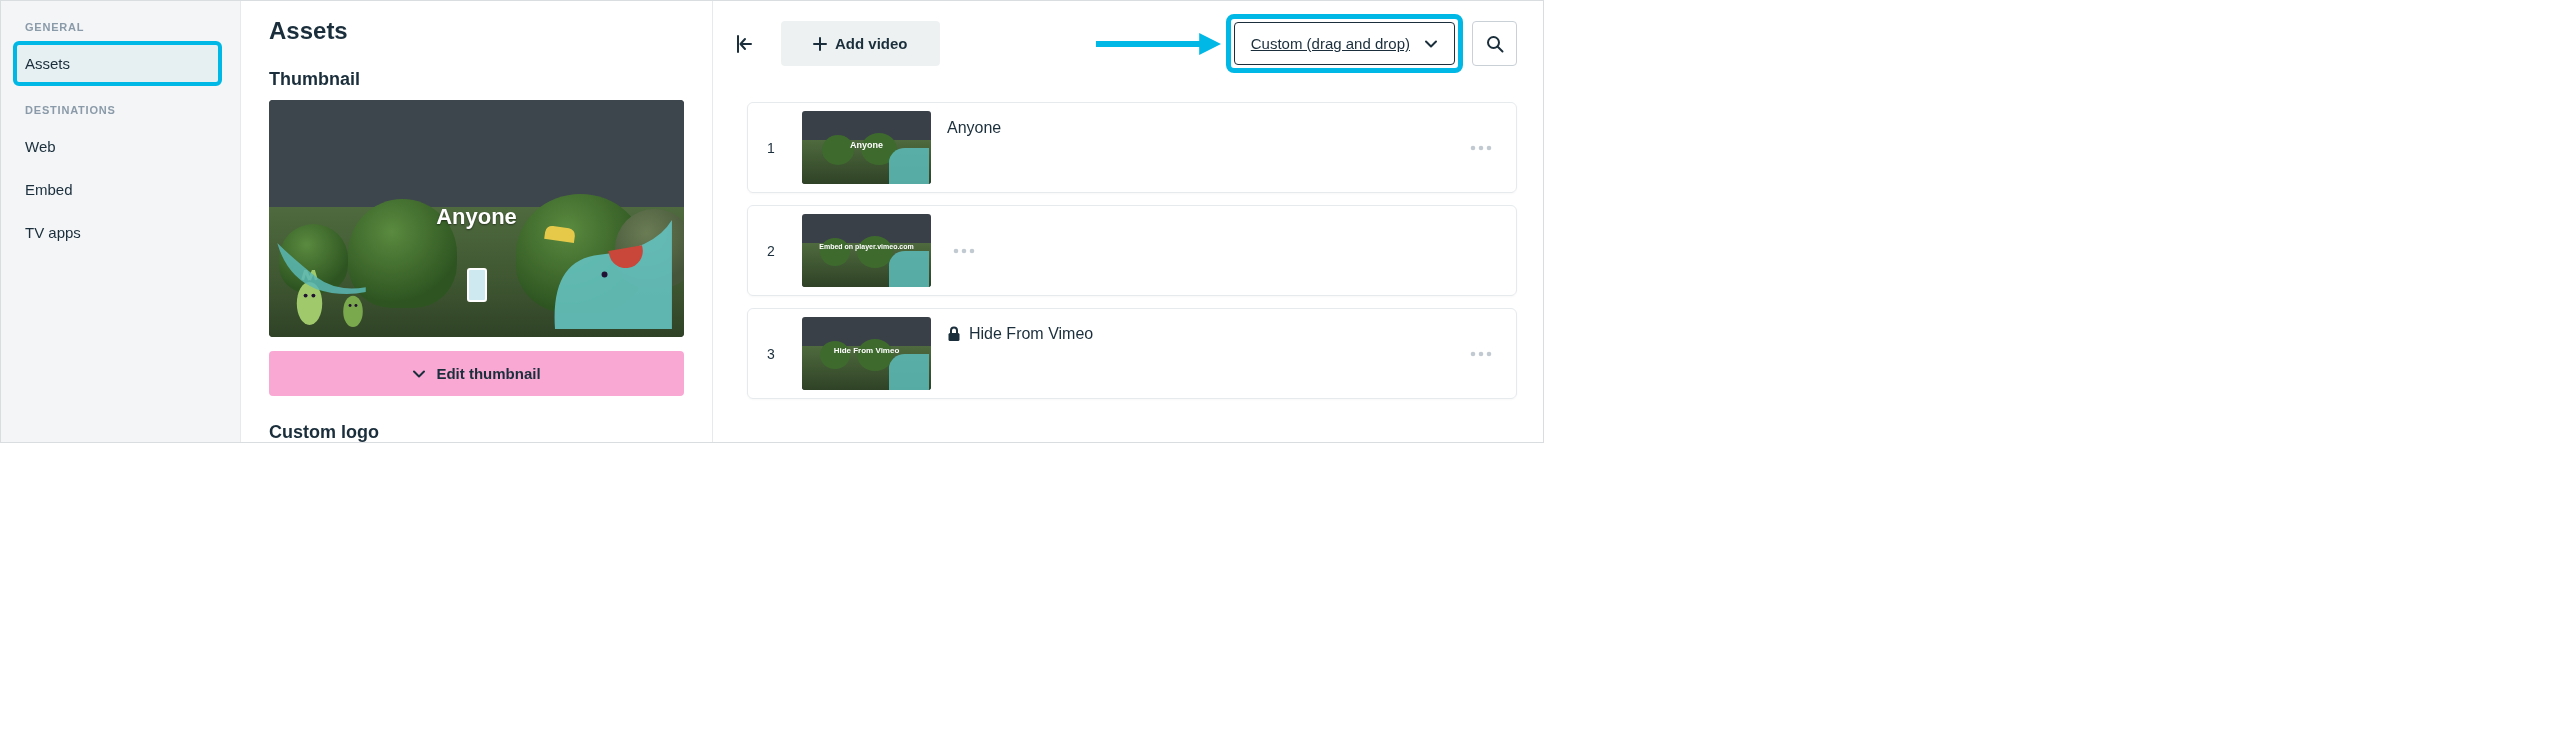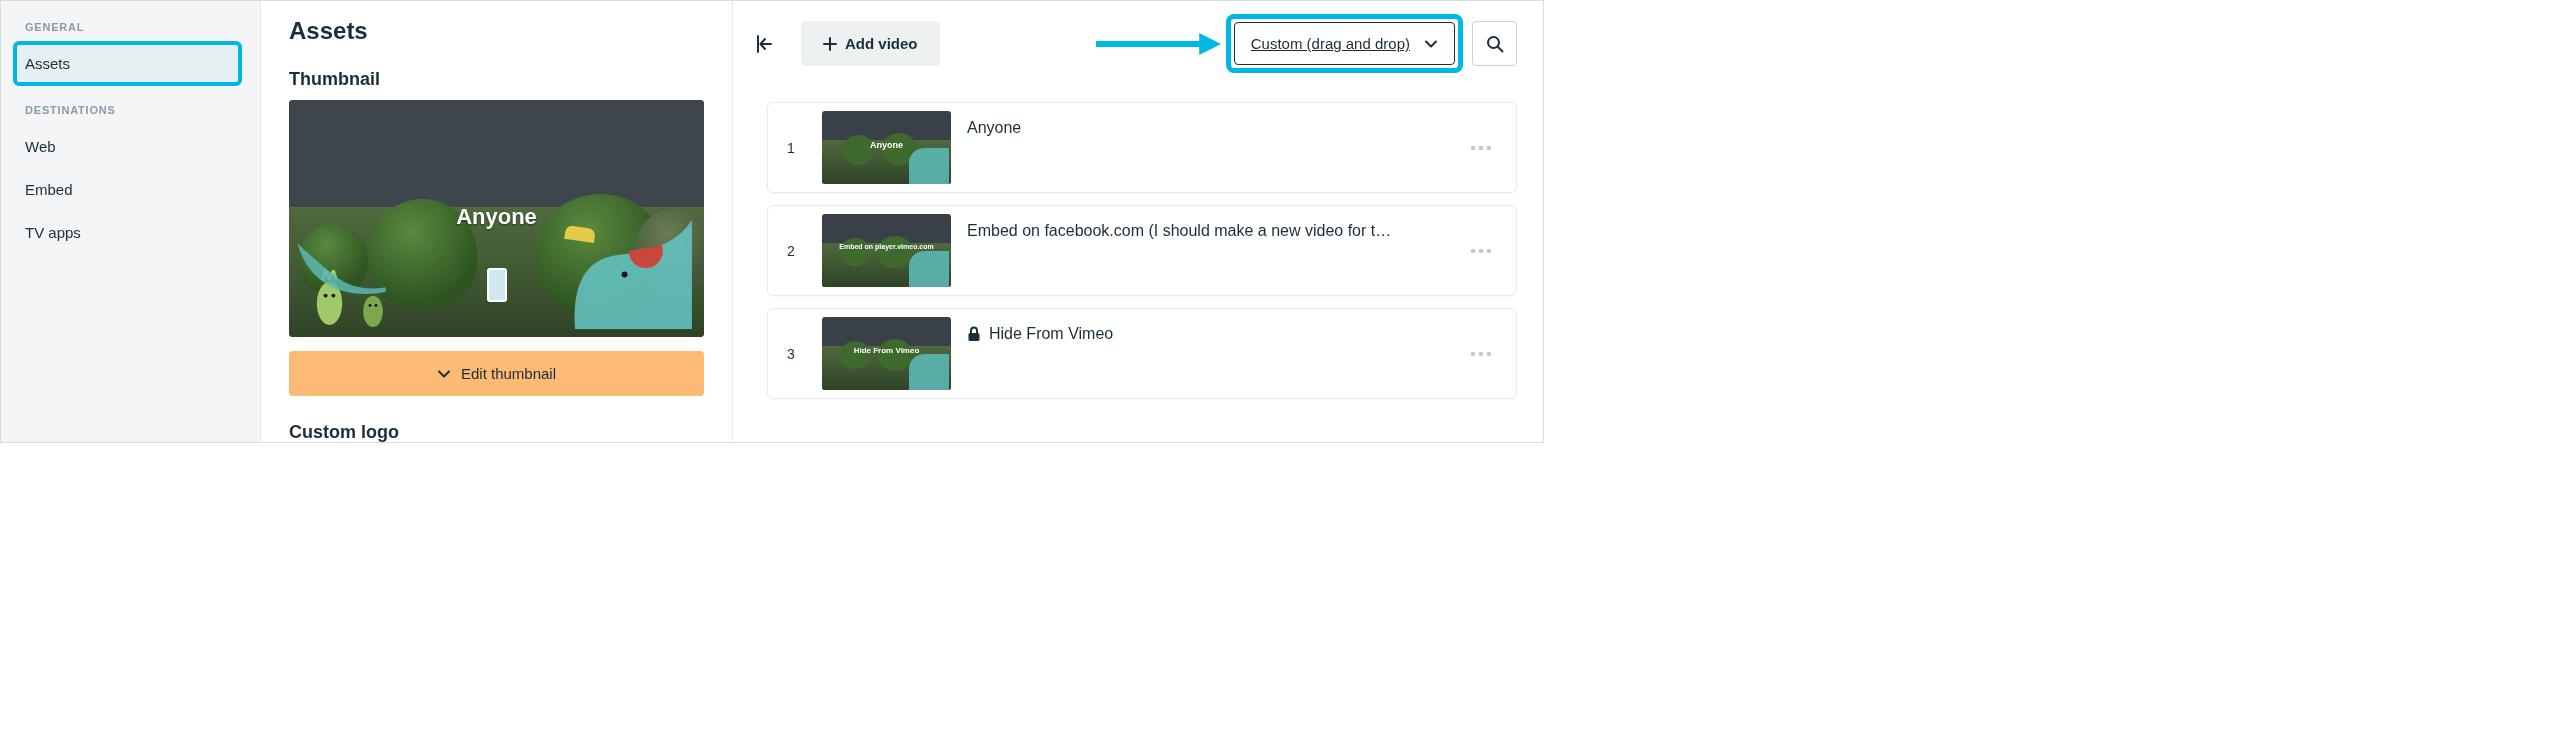--- a/index.html
+++ b/index.html
@@ -11,21 +11,21 @@
     height: 443px;
     overflow: hidden;
     border: 1px solid #d9dde0;
   }
   .layout {
     display: flex;
     height: 100%;
   }
   
   .sidebar {
-    width: 260px;
+    width: 240px;
     background: #f3f5f7;
     border-right: 1px solid #e6eaed;
     padding: 16px 20px 16px 14px;
   }
   .sidebar-section-label {
     font-size: 11px;
     letter-spacing: 0.8px;
     color: #8a9aa8;
     font-weight: 600;
     padding: 4px 10px 10px 10px;
@@ -96,26 +96,26 @@
     top: 44%;
     left: 0; right: 0;
     text-align: center;
     color: #fff;
     font-weight: 700;
     font-size: 22px;
     text-shadow: 0 1px 2px rgba(0,0,0,.5);
   }
   .edit-thumb-btn {
     width: 100%;
-    background: #fdba74;
+    background: #f9a8d4;
     border: none;
     border-radius: 4px;
     padding: 14px;
     font-size: 15px;
-    font-weight: 400;
+    font-weight: 700;
     color: #1a2e3b;
     cursor: pointer;
     display: flex;
     align-items: center;
     justify-content: center;
     gap: 10px;
     margin-bottom: 26px;
   }
   
   .right-panel {
@@ -134,21 +134,21 @@
     border: none;
     cursor: pointer;
     padding: 6px;
     margin-left: -4px;
     margin-right: 6px;
   }
   .add-video-btn {
     background: #eef1f2;
     border: none;
     border-radius: 4px;
-    padding: 14px 22px;
+    padding: 14px 32px;
     font-size: 15px;
     font-weight: 700;
     color: #1a2e3b;
     cursor: pointer;
     display: flex;
     align-items: center;
     gap: 8px;
   }
   .toolbar-spacer { flex: 1; }
   .arrow-annotation {
@@ -379,23 +379,20 @@
 
       <div class="video-item">
         <div class="video-index">2</div>
         <div class="video-thumb">
           <div class="mini-ground"></div>
           <div style="position:absolute;left:18px;top:24px;width:30px;height:28px;border-radius:50%;background:#3e6a2e;"></div>
           <div style="position:absolute;left:55px;top:22px;width:36px;height:32px;border-radius:50%;background:#3e6a2e;"></div>
           <div style="position:absolute;right:2px;bottom:0;width:40px;height:36px;background:#5bb7b4;border-radius:40% 0 0 0;opacity:.9;"></div>
           <div class="mini-label" style="font-size:7px;">Embed on player.vimeo.com</div>
         </div>
-        <div class="video-title">
-          <span>Embed on facebook.com (I should make a new video for t…</span>
-        </div>
         <div class="video-more">
           <span>
             <svg width="22" height="6" viewBox="0 0 22 6">
                 <circle cx="3" cy="3" r="2.3" fill="#c2cad1"></circle>
                 <circle cx="11" cy="3" r="2.3" fill="#c2cad1"></circle>
                 <circle cx="19" cy="3" r="2.3" fill="#c2cad1"></circle>
               </svg>
           </span>
         </div>
       </div>

